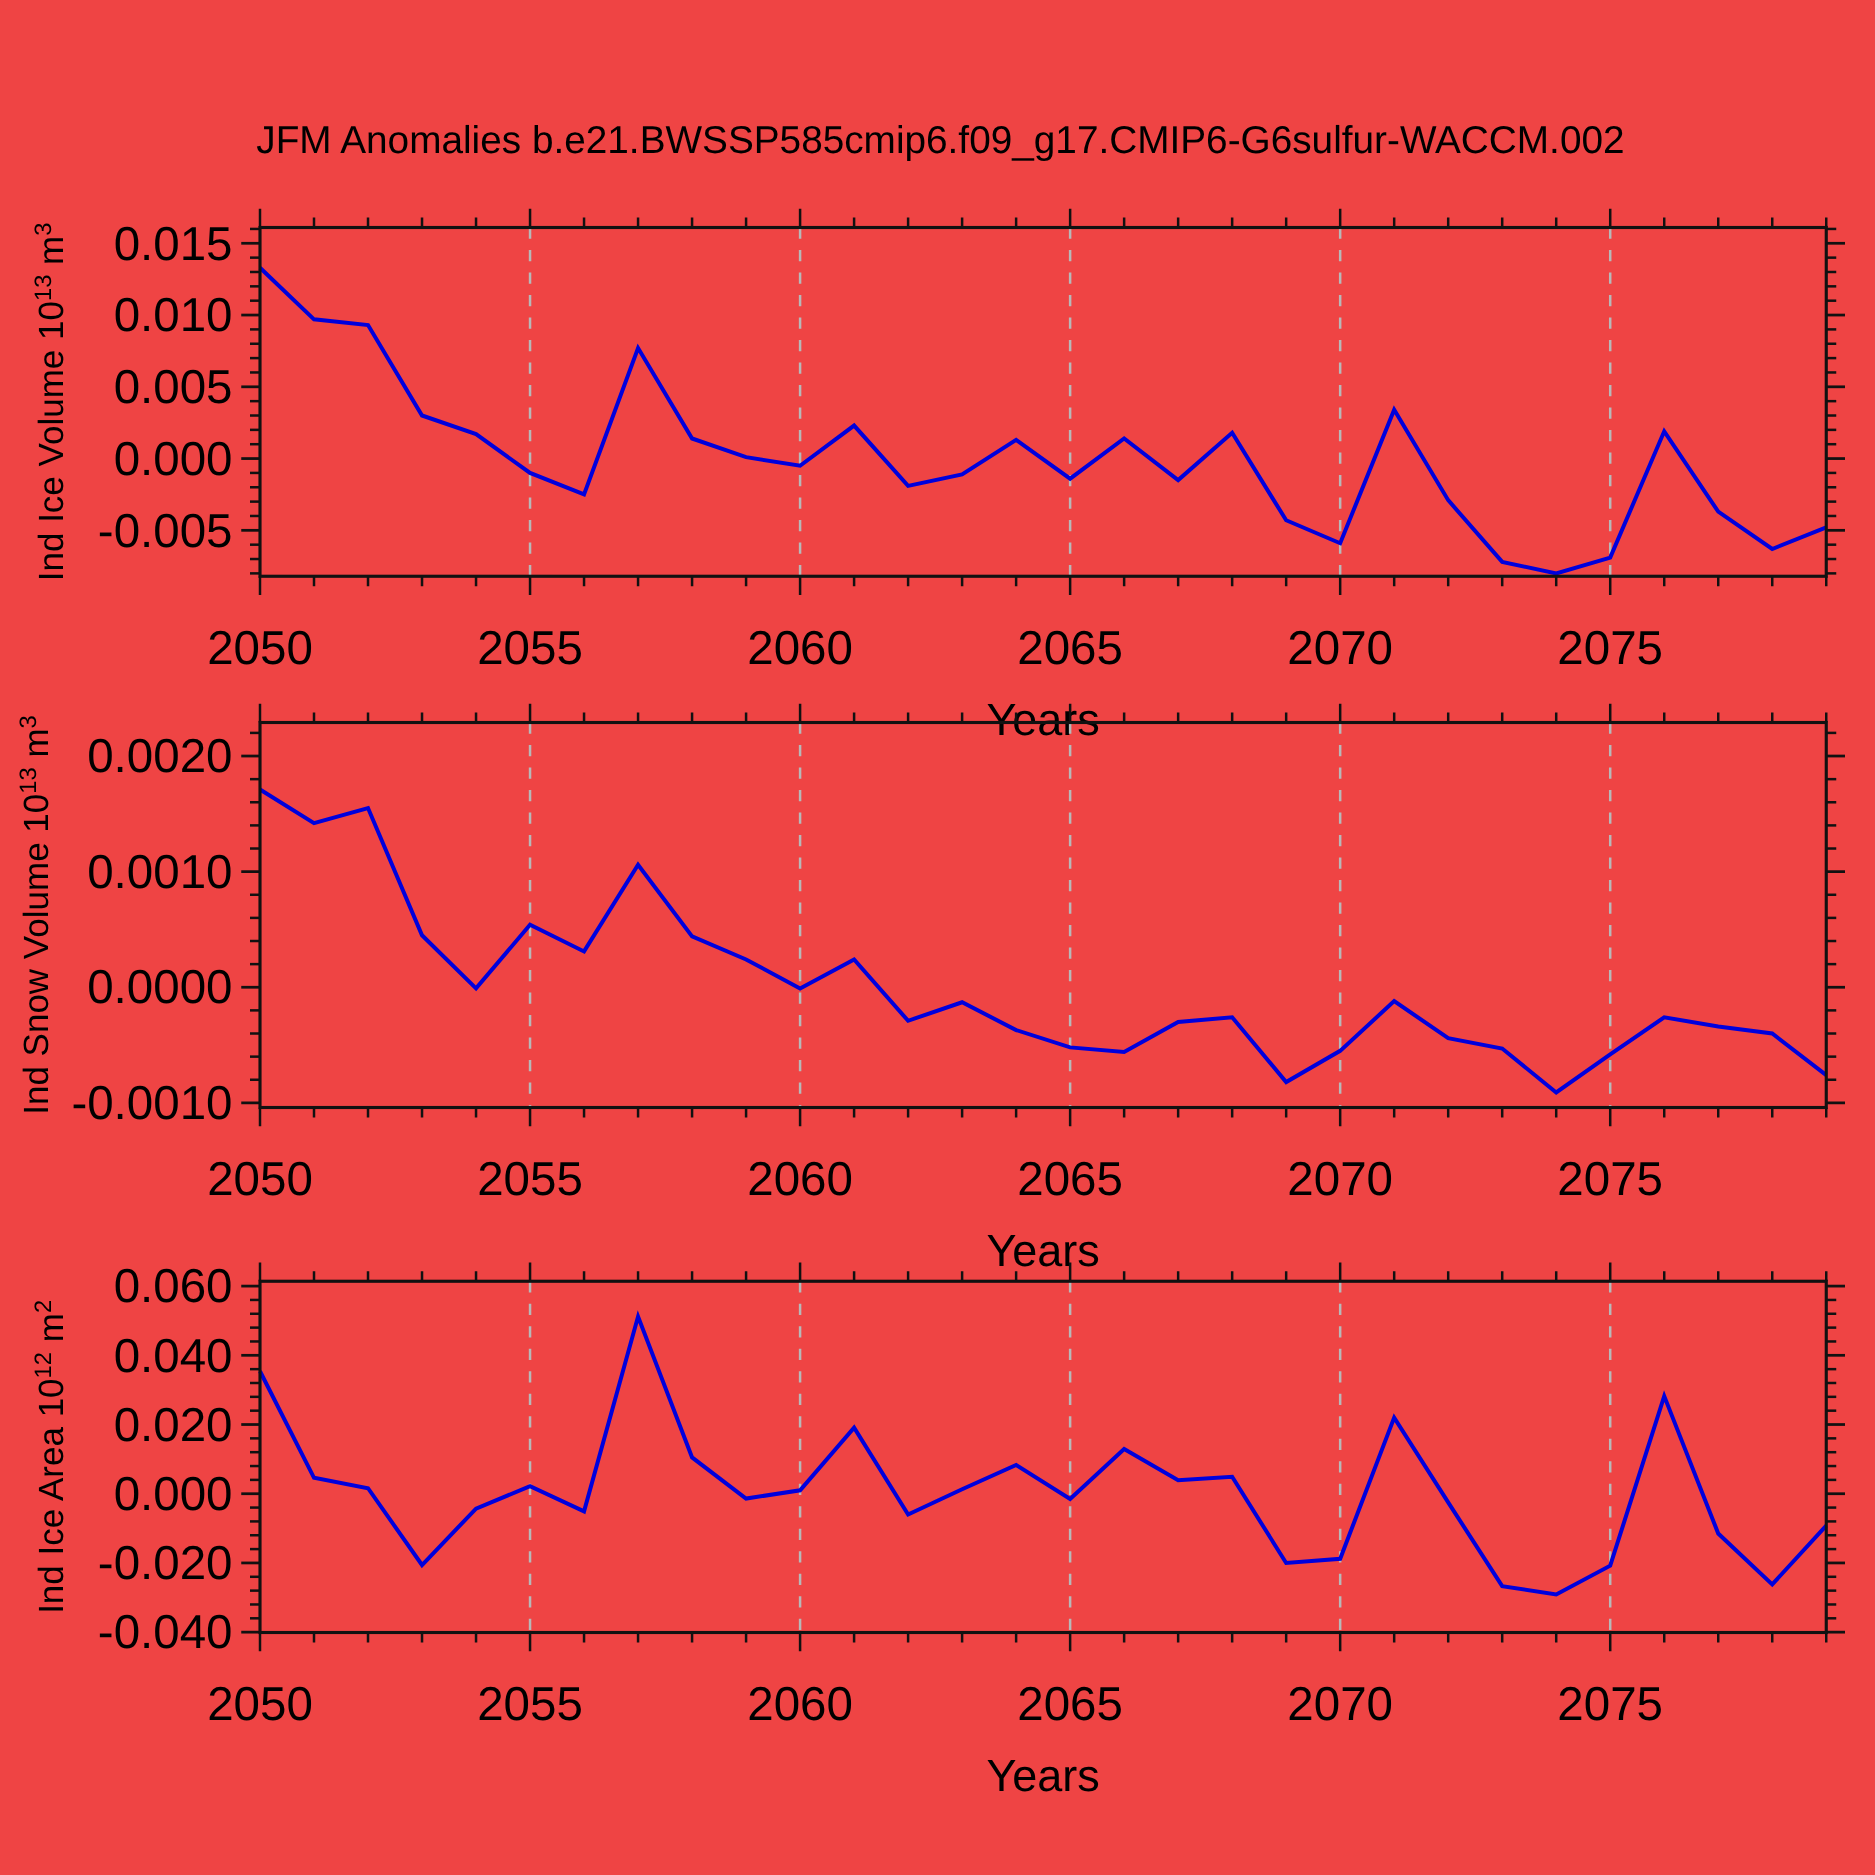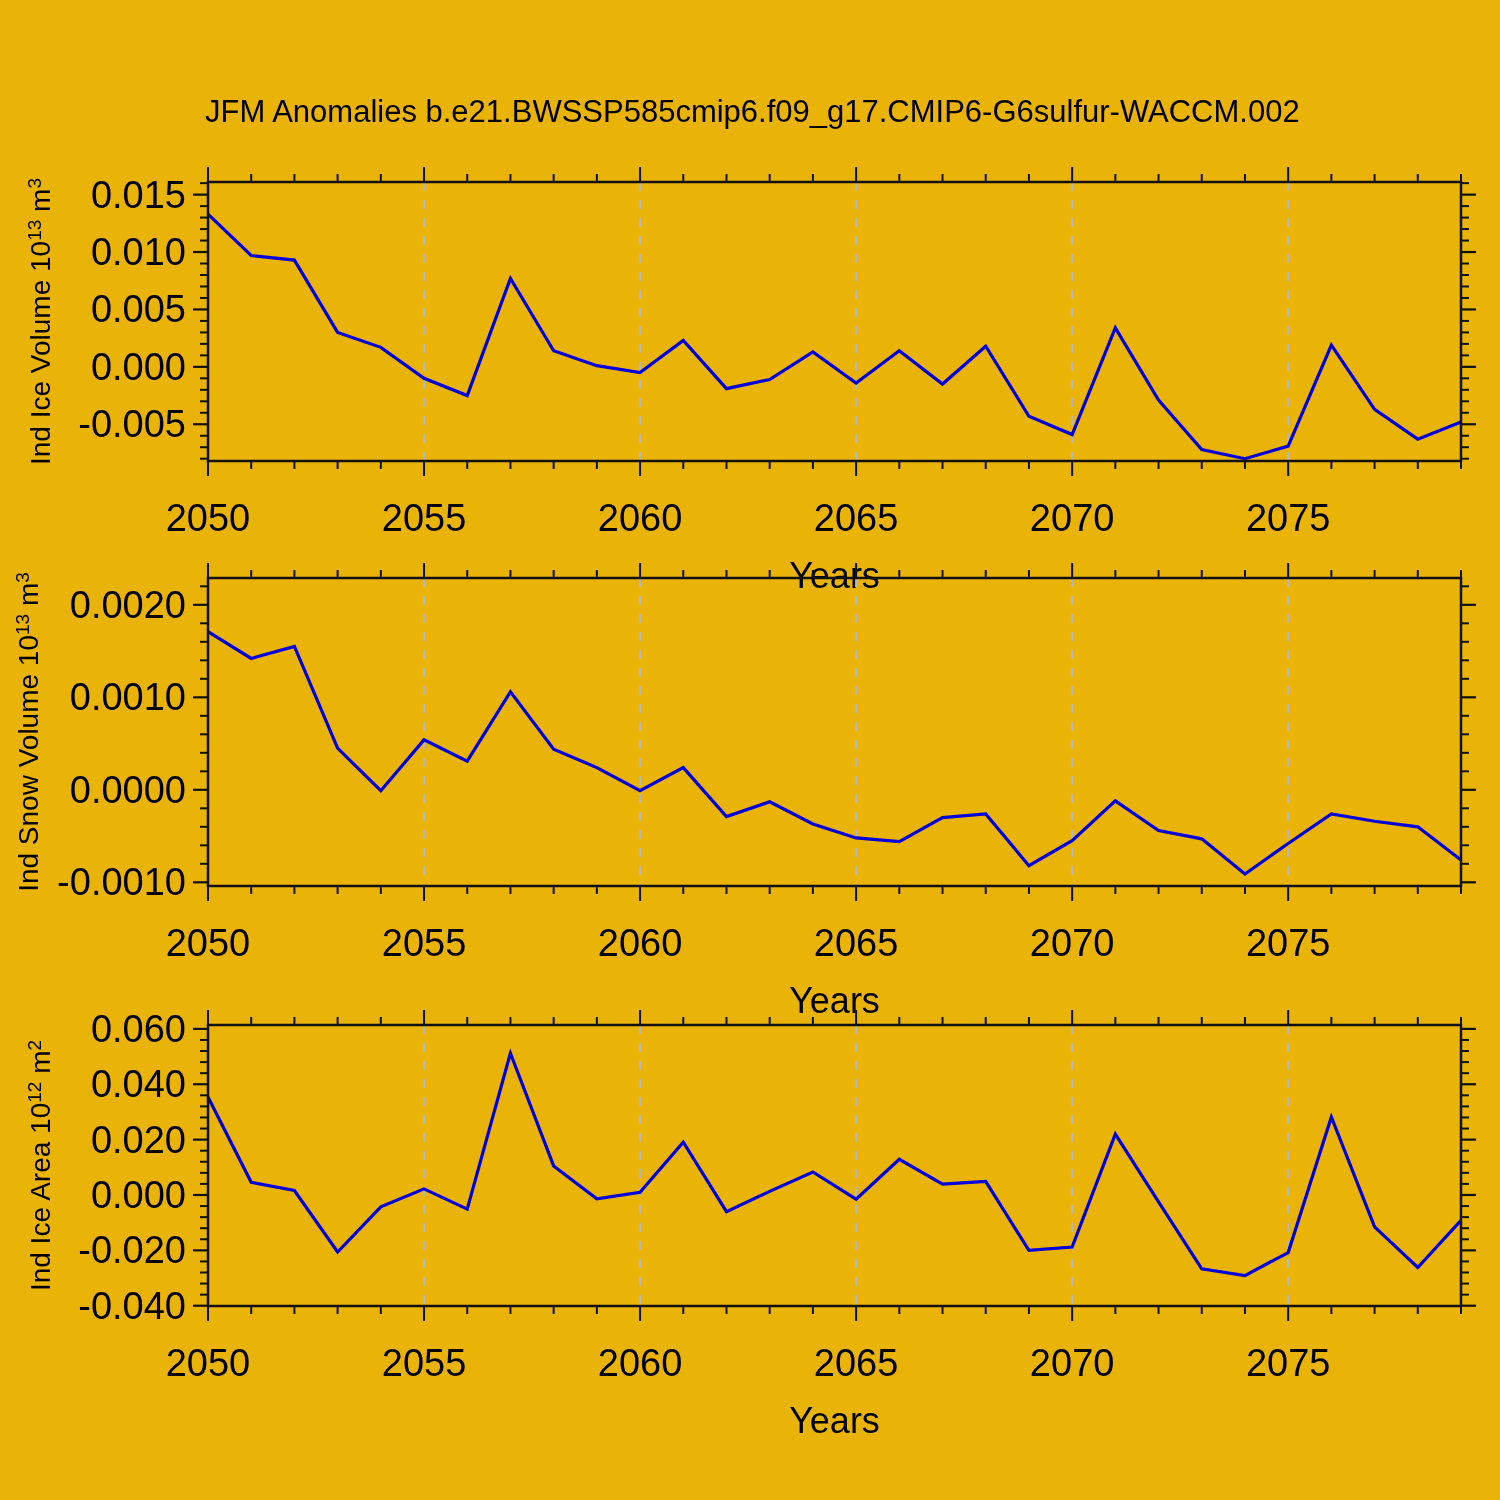--- a/index.html
+++ b/index.html
@@ -1,16 +1,16 @@
 <!DOCTYPE html>
 <html><head>
 <meta charset="utf-8">
 <style>
   html,body{margin:0;padding:0;background:#ffffff;}
-  .figure{position:relative;width:1500px;height:1500px;background:#eab308;overflow:hidden;
+  .figure{position:relative;width:1500px;height:1500px;background:#ef4444;overflow:hidden;
           font-family:"Liberation Sans",sans-serif;}
   .chart-title{position:absolute;left:205px;top:94px;font-size:31px;color:#000;
                white-space:nowrap;font-family:"Liberation Sans",sans-serif;}
   svg{position:absolute;left:0;top:0;}
   .ticklbl{font-family:"Liberation Sans",sans-serif;font-size:38px;fill:#000;}
   .xlab{font-family:"Liberation Sans",sans-serif;font-size:36px;fill:#000;}
   .axtitle{font-family:"Liberation Sans",sans-serif;font-size:28px;fill:#000;}
 </style>
 </head>
 <body>

